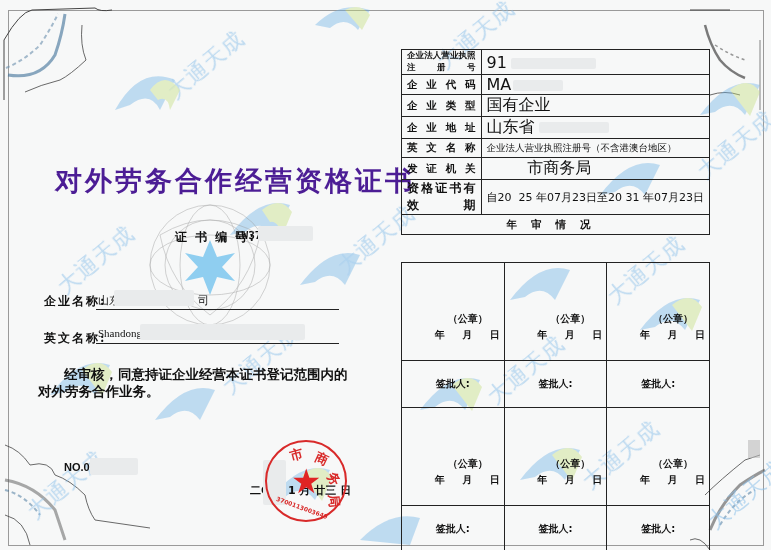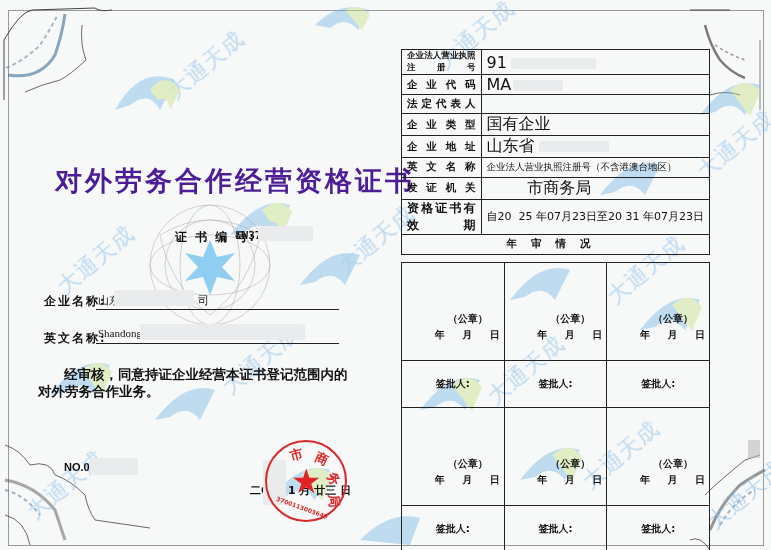--- a/index.html
+++ b/index.html
@@ -167,24 +167,20 @@
     <tbody>
         <tr>
       <td class="lbl small">企业法人营业执照注册号</td>
       <td class="val"><span>91</span><span class="blur-box" style="position:relative;display:inline-block;width:85px;height:11px;vertical-align:middle;margin-left:4px"></span></td>
     </tr>
     <tr>
       <td class="lbl">企业代码</td>
       <td class="val"><span>MA</span><span class="blur-box" style="position:relative;display:inline-block;width:50px;height:11px;vertical-align:middle;margin-left:2px"></span></td>
     </tr>
     <tr>
-      <td class="lbl">法定代表人</td>
-      <td class="val"></td>
-    </tr>
-    <tr>
       <td class="lbl">企业类型</td>
       <td class="val">国有企业</td>
     </tr>
     <tr>
       <td class="lbl">企业地址</td>
       <td class="val"><span>山东省</span><span class="blur-box" style="position:relative;display:inline-block;width:70px;height:11px;vertical-align:middle;margin-left:4px"></span></td>
     </tr>
     <tr>
       <td class="lbl">英文名称</td>
       <td class="val" style="font-size:9.5px;white-space:nowrap">企业法人营业执照注册号（不含港澳台地区）</td>

